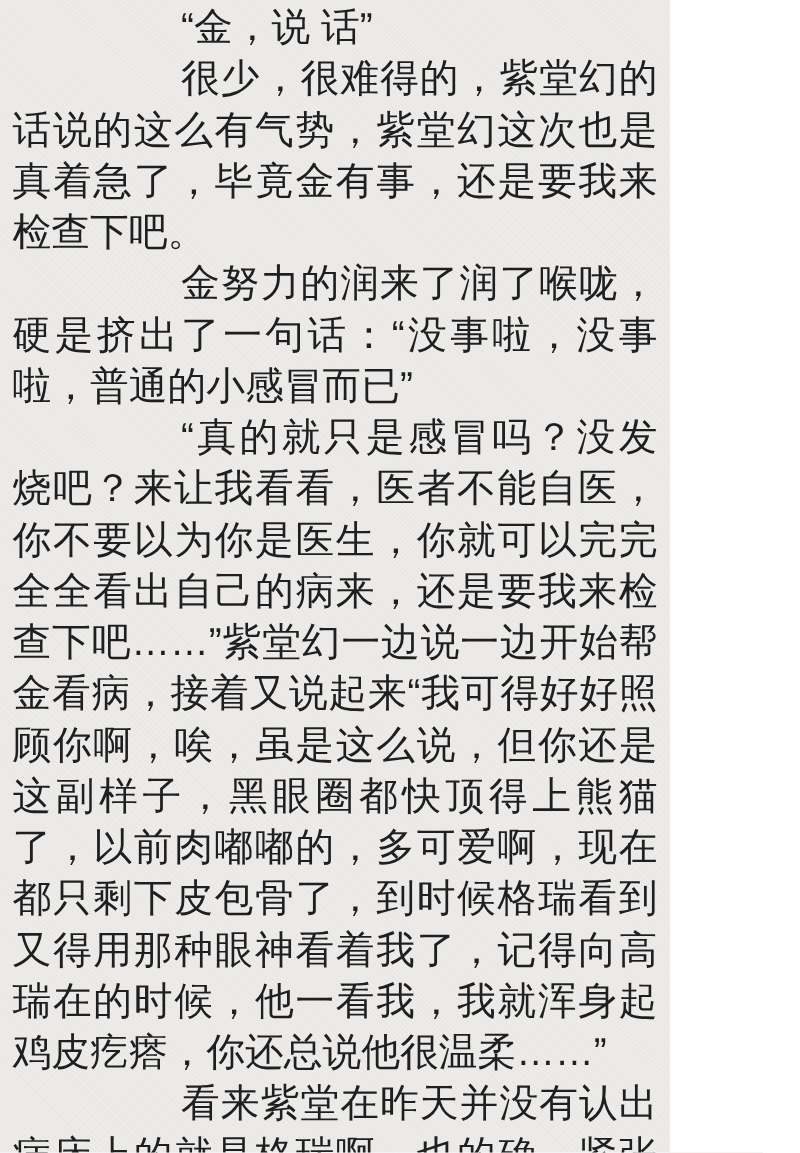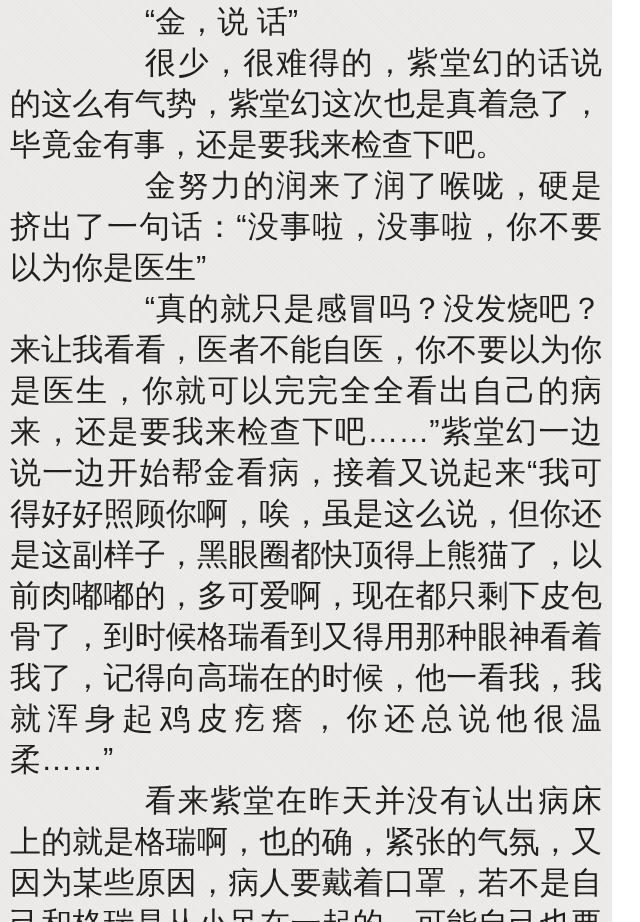--- a/index.html
+++ b/index.html
@@ -7,21 +7,21 @@
     padding: 0;
   }
   body {
     width: 640px;
     height: 922px;
     overflow: hidden;
     font-family: "Liberation Sans", sans-serif;
   }
   .page {
     box-sizing: border-box;
-    width: 612px;
+    width: 536px;
     height: 922px;
     padding: 1px 10px 0 10px;
     background-color: #ECEBE9;
     
     background-image:
       repeating-linear-gradient(45deg, rgba(0,0,0,0.015) 0 1px, transparent 1px 3px),
       repeating-linear-gradient(-45deg, rgba(255,255,255,0.035) 0 1px, transparent 1px 3px);
   }
   .story p {
     margin: 0;
@@ -38,17 +38,17 @@
     font-weight: 400;
   }
 </style>
 </head>
 <body>
 
 <div class="page">
   <div class="story">
     <p>“金，说 话”</p>
     <p>很少，很难得的，紫堂幻的话说的这么有气势，紫堂幻这次也是真着急了，毕竟金有事，还是要我来检查下吧。</p>
-    <p>金努力的润来了润了喉咙，硬是挤出了一句话：“没事啦，没事啦，你不要以为你是医生”</p>
+    <p>金努力的润来了润了喉咙，硬是挤出了一句话：“没事啦，没事啦，普通的小感冒而已”</p>
     <p>“真的就只是感冒吗？没发烧吧？来让我看看，医者不能自医，你不要以为你是医生，你就可以完完全全看出自己的病来，还是要我来检查下吧……”紫堂幻一边说一边开始帮金看病，接着又说起来“我可得好好照顾你啊，唉，虽是这么说，但你还是这副样子，黑眼圈都快顶得上熊猫了，以前肉嘟嘟的，多可爱啊，现在都只剩下皮包骨了，到时候格瑞看到又得用那种眼神看着我了，记得向高瑞在的时候，他一看我，我就浑身起鸡皮疙瘩，你还总说他很温柔……”</p>
     <p>看来紫堂在昨天并没有认出病床上的就是格瑞啊，也的确，紧张的气氛，又因为某些原因，病人要戴着口罩，若不是自己和格瑞是从小呆在一起的，可能自己也要认不出来了吧……金想着。</p>
   </div>
 </div>
 
 </body></html>

